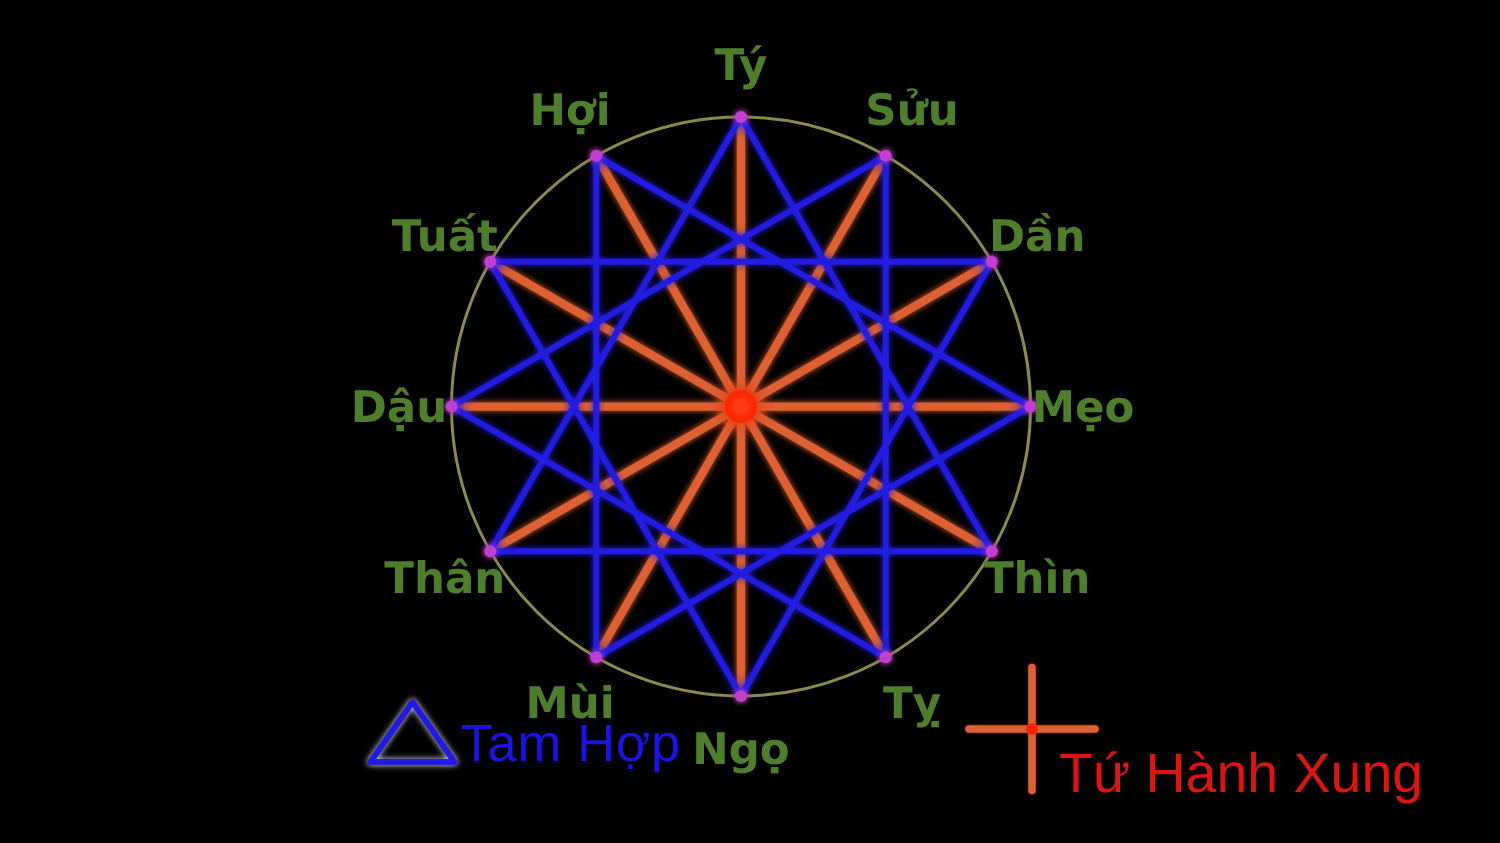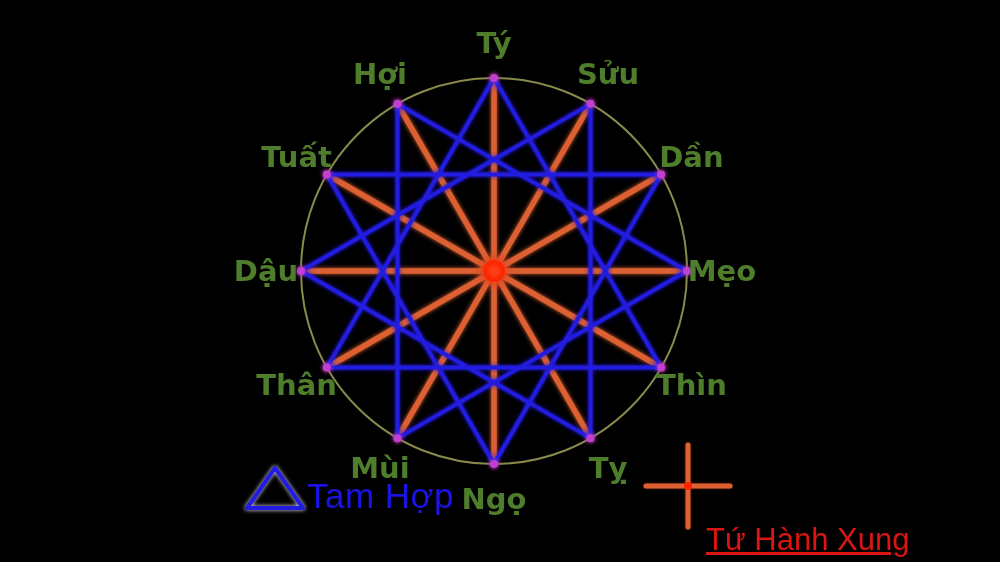--- a/index.html
+++ b/index.html
@@ -23,24 +23,23 @@
     font-family: "Liberation Sans", "DejaVu Sans", sans-serif;
     text-align: center;
   }
   #legend-tamhop-label {
     left: 307px; top: 476px;
     font-size: 35px;
     font-weight: 400;
     letter-spacing: 0.5px;
   }
   #legend-tuhanh-label {
-    left: 706px; top: 522px;
-    font-size: 31px;
+    left: 706px; top: 495px;
+    font-size: 37px;
     font-weight: 400;
-    text-decoration: underline;
   }
   #legend-tamhop-icon {
     position: absolute; left: 238px; top: 460px;
     filter: drop-shadow(0 0 2px #e8e8ff);
   }
   #legend-tuhanh-icon {
     position: absolute; left: 636px; top: 435px;
     filter: drop-shadow(0 0 1px #7a2a08);
   }
 </style>

